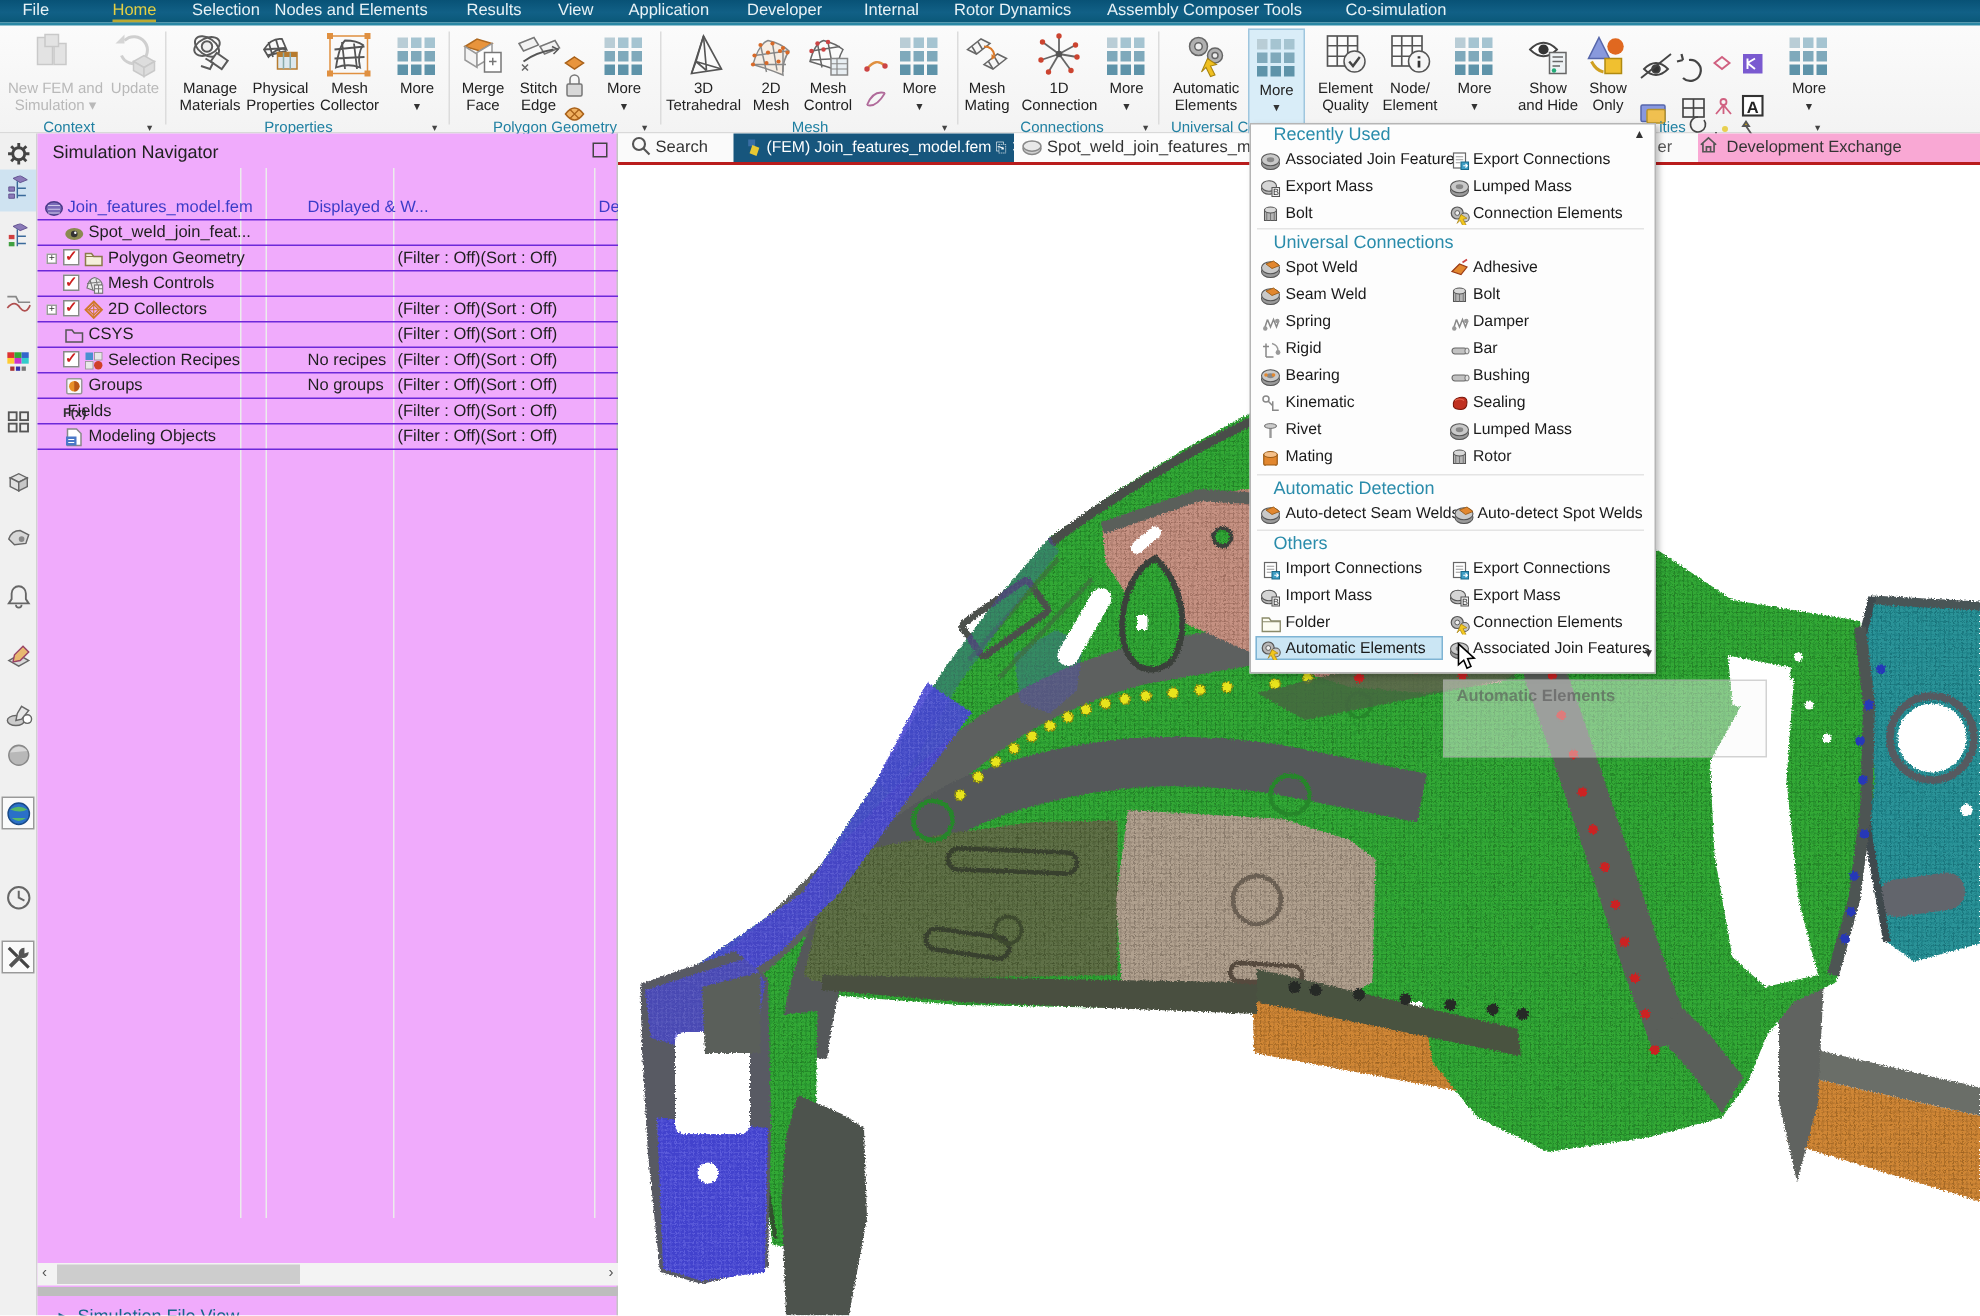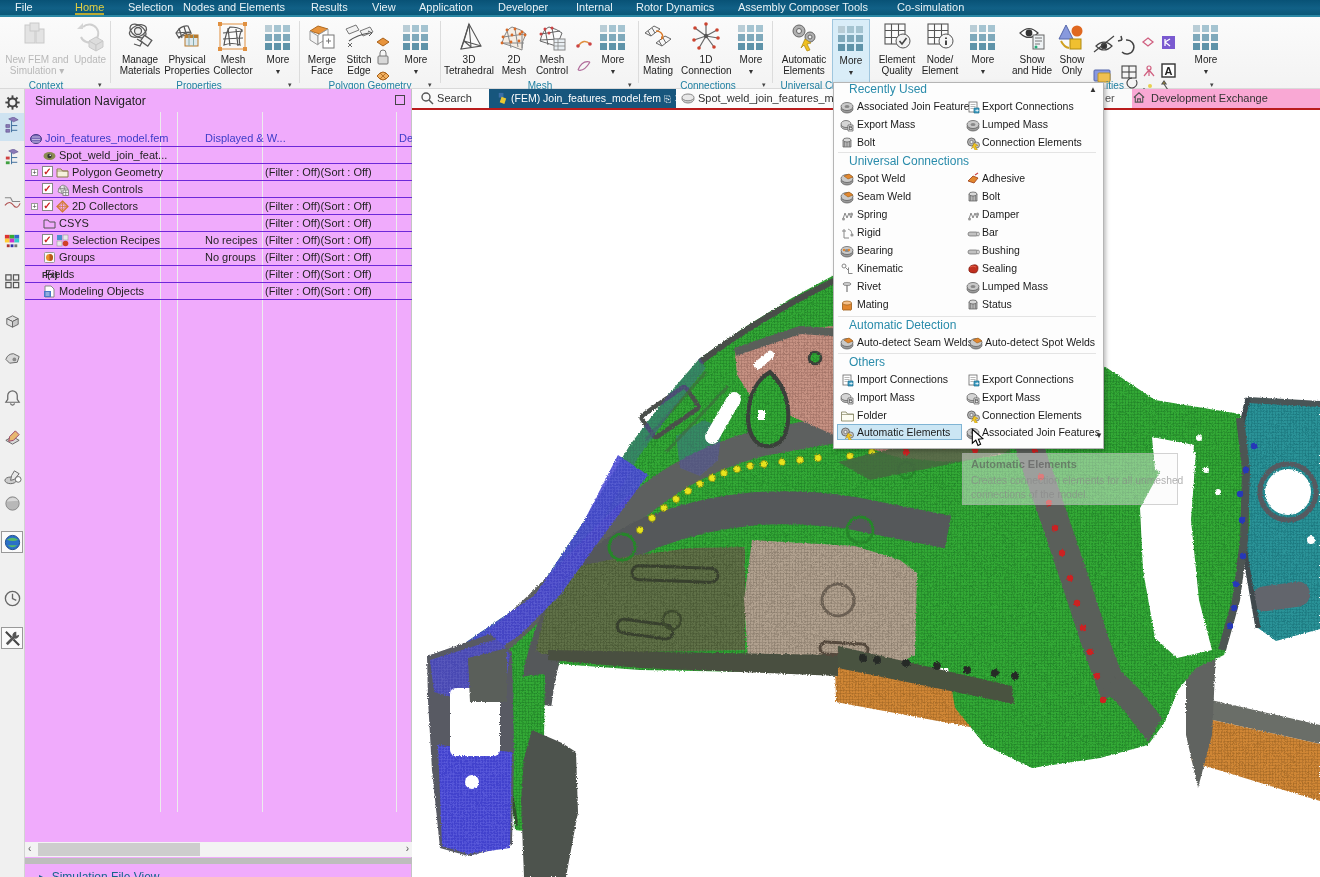--- a/index.html
+++ b/index.html
@@ -973,21 +973,21 @@
       <use href="#srivet"></use>
     </svg>
  <div class="mi" style="left:148px;top:197px">Lumped Mass</div>
     <svg class="micon" style="left:132px;top:197px" viewBox="0 0 14 14">
       <use href="#sgray"></use>
     </svg>
  <div class="mi" style="left:23px;top:215px">Mating</div>
     <svg class="micon" style="left:6px;top:215px" viewBox="0 0 14 14">
       <use href="#sclinch"></use>
     </svg>
- <div class="mi" style="left:148px;top:215px">Status</div>
+ <div class="mi" style="left:148px;top:215px">Rotor</div>
     <svg class="micon" style="left:132px;top:215px" viewBox="0 0 14 14">
       <use href="#snut"></use>
     </svg>
  <div class="msep" style="top:233px"></div>
  <div class="mh" style="top:235px">Automatic Detection</div>
  <div class="mi" style="left:23px;top:253px">Auto-detect Seam Welds</div>
     <svg class="micon" style="left:6px;top:253px" viewBox="0 0 14 14">
       <use href="#sorange"></use>
     </svg>
  <div class="mi" style="left:151px;top:253px">Auto-detect Spot Welds</div>
@@ -1027,17 +1027,16 @@
     </svg>
  <div class="mi" style="left:148px;top:343px">Associated Join Features</div>
     <svg class="micon" style="left:132px;top:343px" viewBox="0 0 14 14">
       <use href="#sgray"></use>
     </svg>
  <div class="abs" style="left:255px;top:2px;font-size:8px;color:#333">▲</div>
  <div class="abs" style="left:261px;top:348px;font-size:8px;color:#333">▼</div>
 </div>
 <div id="tip">
  <div class="t1">Automatic Elements</div>
- <div class="t2">Creates connection elements for all unmeshed<br>connections of the model.</div>
 </div>
 <svg style="position:absolute;left:971px;top:428px;z-index:100" width="14" height="20" viewBox="0 0 16 22">
     <path d="M1.5 1 L1.5 17 L5.5 13.5 L8 19.5 L11 18.2 L8.5 12.3 L13.5 11.8 Z" fill="#fff" stroke="#000" stroke-width="1.2"></path>
   </svg>
 
 </body></html>

